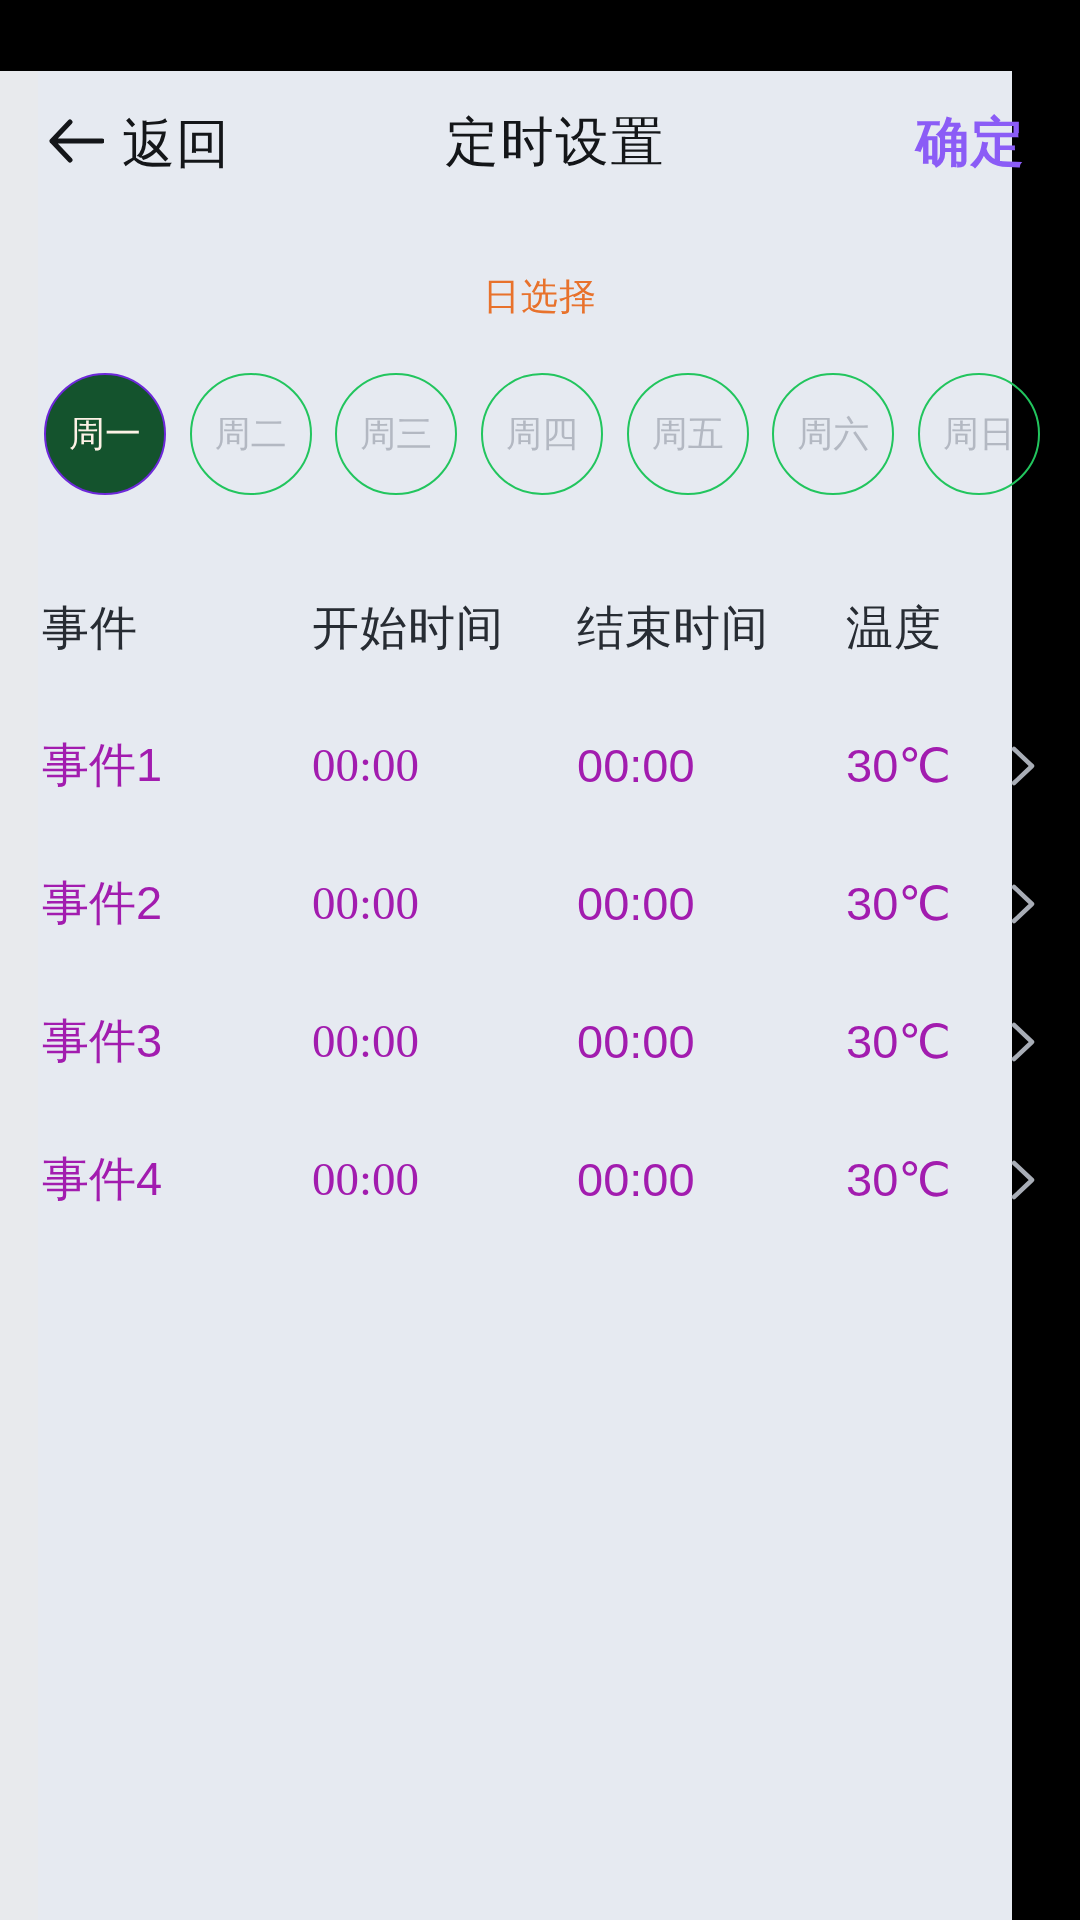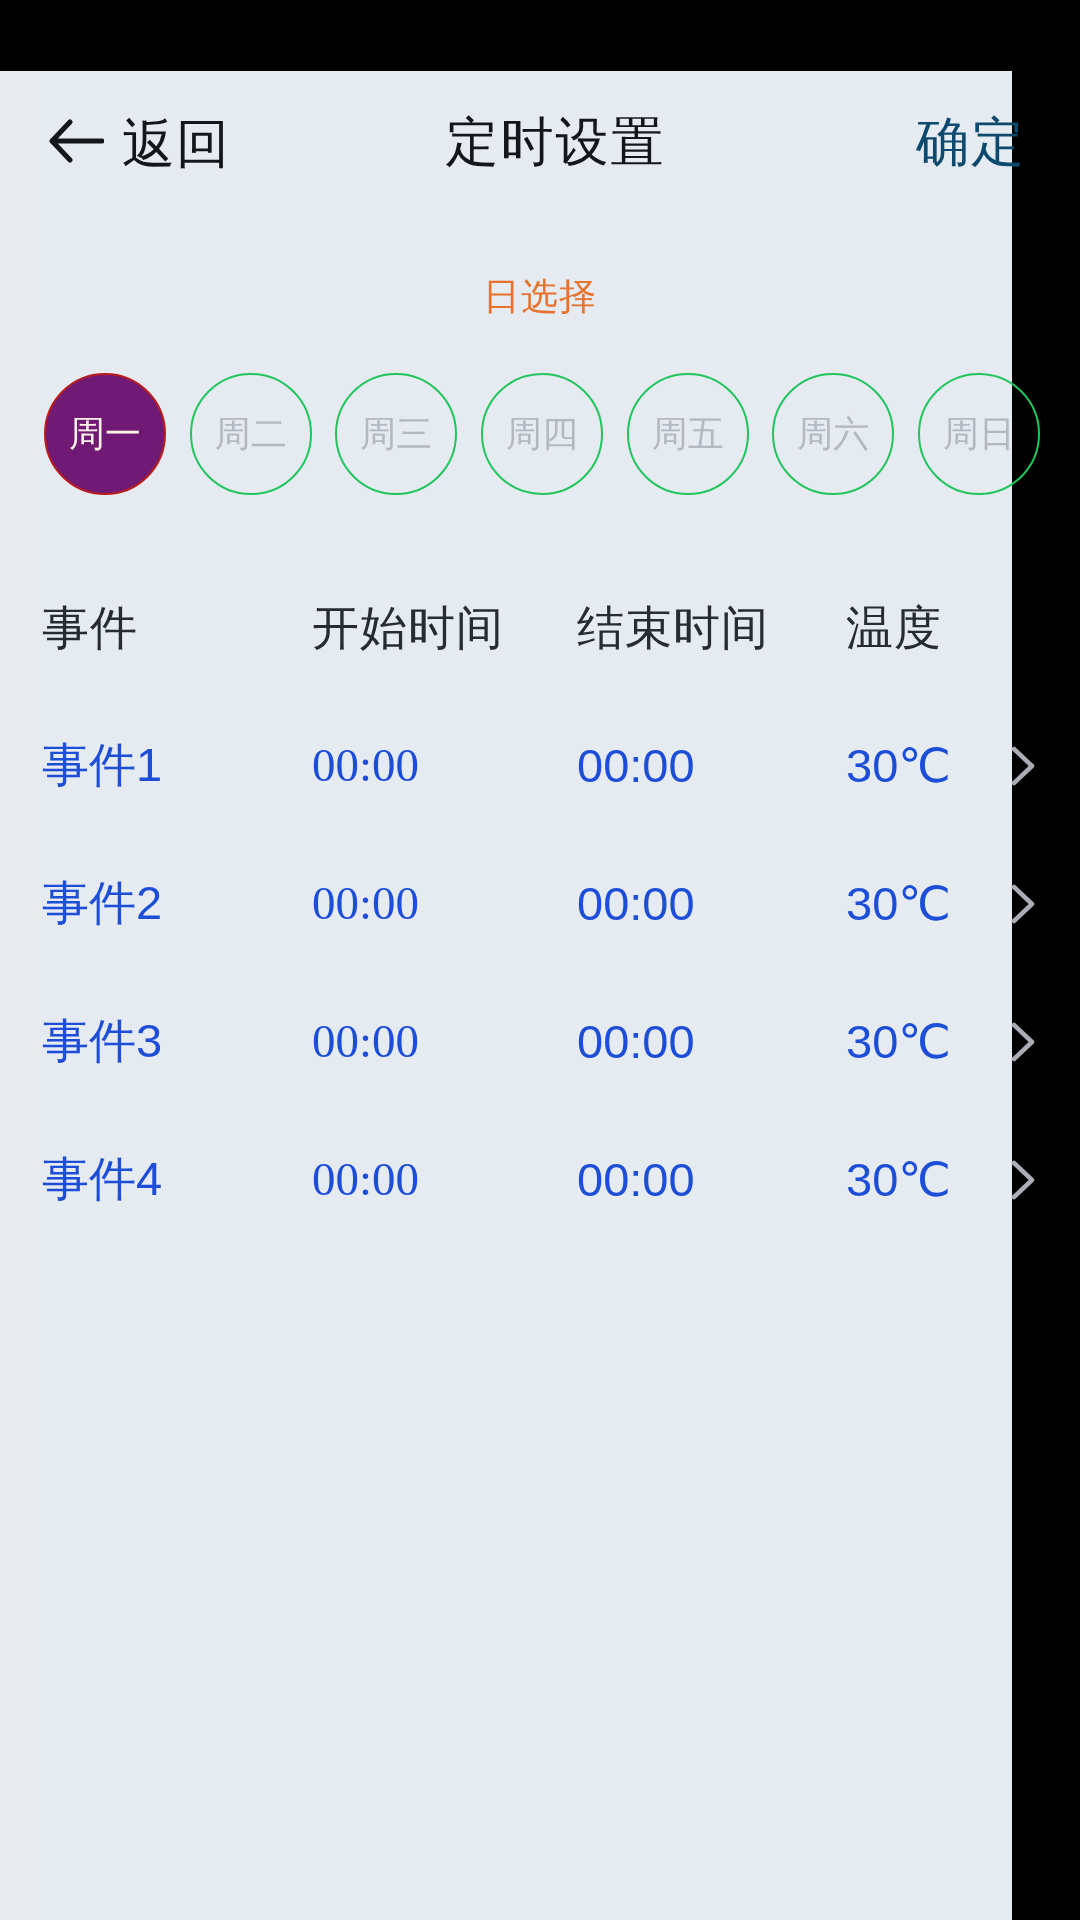--- a/index.html
+++ b/index.html
@@ -47,22 +47,23 @@
   #page-title {
     position:absolute; left:0; top:26px;
     width:1080px; height:92px;
     display:flex; align-items:center; justify-content:center;
     font-size:53px; color:#141619; letter-spacing:2px;padding-left:31px;
   }
   #confirm-button {
     position:absolute; right:54px; top:26px;
     height:92px;
     display:flex; align-items:center;
-    font-size:53px; color:#0c4a6e; letter-spacing:2px;
+    font-size:53px; color:#8b5cf6; letter-spacing:2px;
     cursor:pointer;
+    font-weight:bold;
   }
   
   #day-select-label {
     position:absolute; left:0; top:272px;
     width:1080px; text-align:center;
     font-size:37px; color:#e8722c; letter-spacing:1px;
   }
   
   #day-chips {
     position:absolute; left:44px; top:373px;
@@ -76,41 +77,41 @@
     font-size:36px;
     cursor:pointer;
     flex:0 0 auto;
   }
   .day-chip.off {
     background:transparent;
     border:2px solid #22c55e;
     color:#b3b8c2;
   }
   .day-chip.on {
-    background:#701a75;
-    border:2px solid #b91c1c;
+    background:#14532d;
+    border:2px solid #6d28d9;
     color:#fdf2e6;
   }
   
   #event-table {
     position:absolute; left:0; top:592px;
     width:1080px;
   }
   .trow {
     position:relative;
     width:1080px; height:72px;
     margin-bottom:66px;
   }
   .trow:first-child { margin-bottom:65px; }
   .cell {
     position:absolute; top:0;
     height:72px;
     display:flex; align-items:center;
     font-size:47px;
-    color:#1d4ed8;
+    color:#a21caf;
     white-space:nowrap;
   }
   .c-event { left:42px; }
   .c-start { left:312px;font-family:Liberation Serif, serif; }
   .c-end   { left:577px; }
   .c-temp  { left:846px; }
   .head .cell { color:#272c33; letter-spacing:1px; }
   .body-row { cursor:pointer; }
   .chevron-icon {
     position:absolute; right:32px; top:12px;

